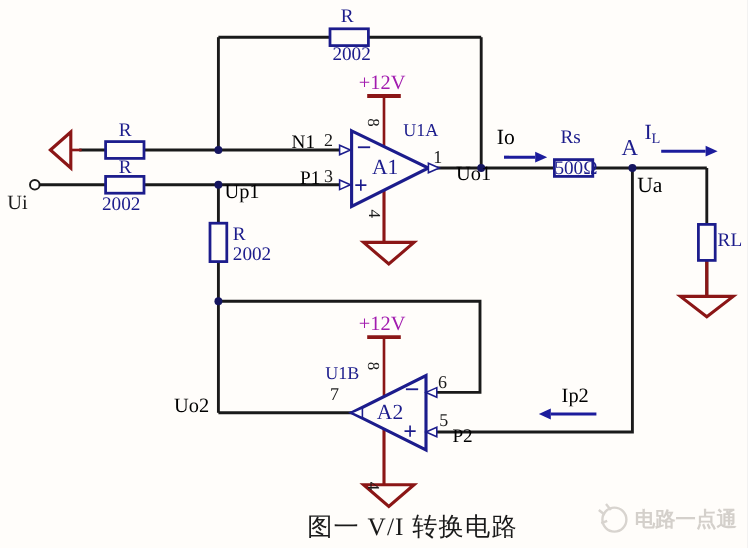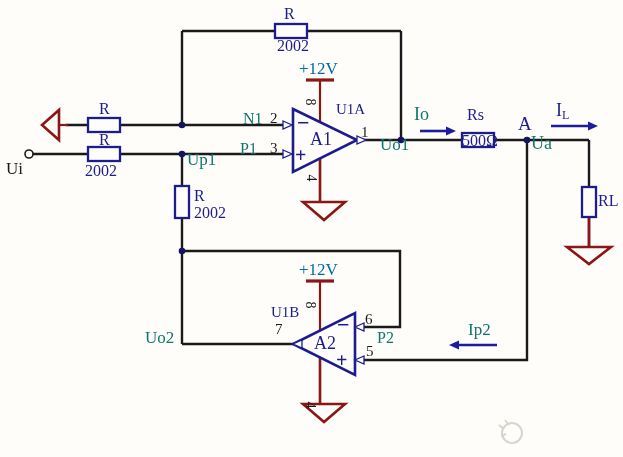--- a/index.html
+++ b/index.html
@@ -3,23 +3,23 @@
 <meta charset="utf-8">
 <style>
   html,body{margin:0;padding:0;background:#e9e9e9;}
   .stage{
     position:relative;width:623px;height:457px;background:#fffdfa;
     overflow:hidden;font-family:"Liberation Serif",serif;
   }
   svg.layer{position:absolute;left:0;top:0;}
   .lbl{position:absolute;line-height:1;white-space:nowrap;font-family:"Liberation Serif",serif;}
   .navy{color:#1c1c8c}
-  .mag{color:#0f766e}
+  .mag{color:#000000}
   .blk{color:#1a1a1a}
-  .red{color:#0369a1}
+  .red{color:#a21caf}
   .wm{color:#d4d0cb;font-weight:bold;}
   .s14{font-size:14px}.s15{font-size:15px}.s16{font-size:16px}.s17{font-size:17px}
   .s18{font-size:18px}.s19{font-size:19px}.s20{font-size:20px}.s21{font-size:21px}.s22{font-size:22px}
   .bold{font-weight:bold}
   .rot{transform:rotate(90deg);transform-origin:center center;}
   .sub{font-size:12px;vertical-align:-3px;}
   .caption{letter-spacing:1px;}
 </style>
 </head>
 <body>
@@ -138,25 +138,27 @@
   <div class="lbl navy s22 bold" style="left:337px;top:314px">−</div>
   <div class="lbl navy s20 bold" style="left:336px;top:350px">+</div>
   <div class="lbl blk s15" style="left:365px;top:312px">6</div>
   <div class="lbl blk s15" style="left:366px;top:344px">5</div>
   <div class="lbl blk s15" style="left:275px;top:322px">7</div>
   <div class="lbl blk s14 rot" style="left:306px;top:298px">8</div>
   <div class="lbl blk s14 rot" style="left:306px;top:398px">4</div>
 
   <div class="lbl mag s16" style="left:243px;top:111px">N1</div>
   <div class="lbl mag s17" style="left:187px;top:151px">Up1</div>
-  <div class="lbl mag s16" style="left:240px;top:141px">P1</div>
+  <div class="lbl mag s16" style="left:250px;top:141px">P1</div>
   <div class="lbl mag s17" style="left:380px;top:136px">Uo1</div>
   <div class="lbl mag s17" style="left:145px;top:329px">Uo2</div>
-  <div class="lbl mag s16" style="left:377px;top:330px">P2</div>
+  <div class="lbl mag s16" style="left:377px;top:356px">P2</div>
   <div class="lbl navy s19" style="left:518px;top:114px">A</div>
-  <div class="lbl mag s18" style="left:531px;top:134px">Ua</div>
+  <div class="lbl mag s18" style="left:531px;top:145px">Ua</div>
 
   <div class="lbl mag s18" style="left:414px;top:105px">Io</div>
-  <div class="lbl navy s18" style="left:556px;top:101px"><span>I</span><span class="sub">L</span></div>
+  <div class="lbl navy s18" style="left:537px;top:101px"><span>I</span><span class="sub">L</span></div>
   <div class="lbl mag s17" style="left:468px;top:321px">Ip2</div>
 
+  <div class="lbl blk s21 caption" style="left:256px;top:429px">图一 V/I 转换电路</div>
+  <div class="lbl wm s17" style="left:529px;top:424px">电路一点通</div>
 
 </div>
 
 </body></html>

